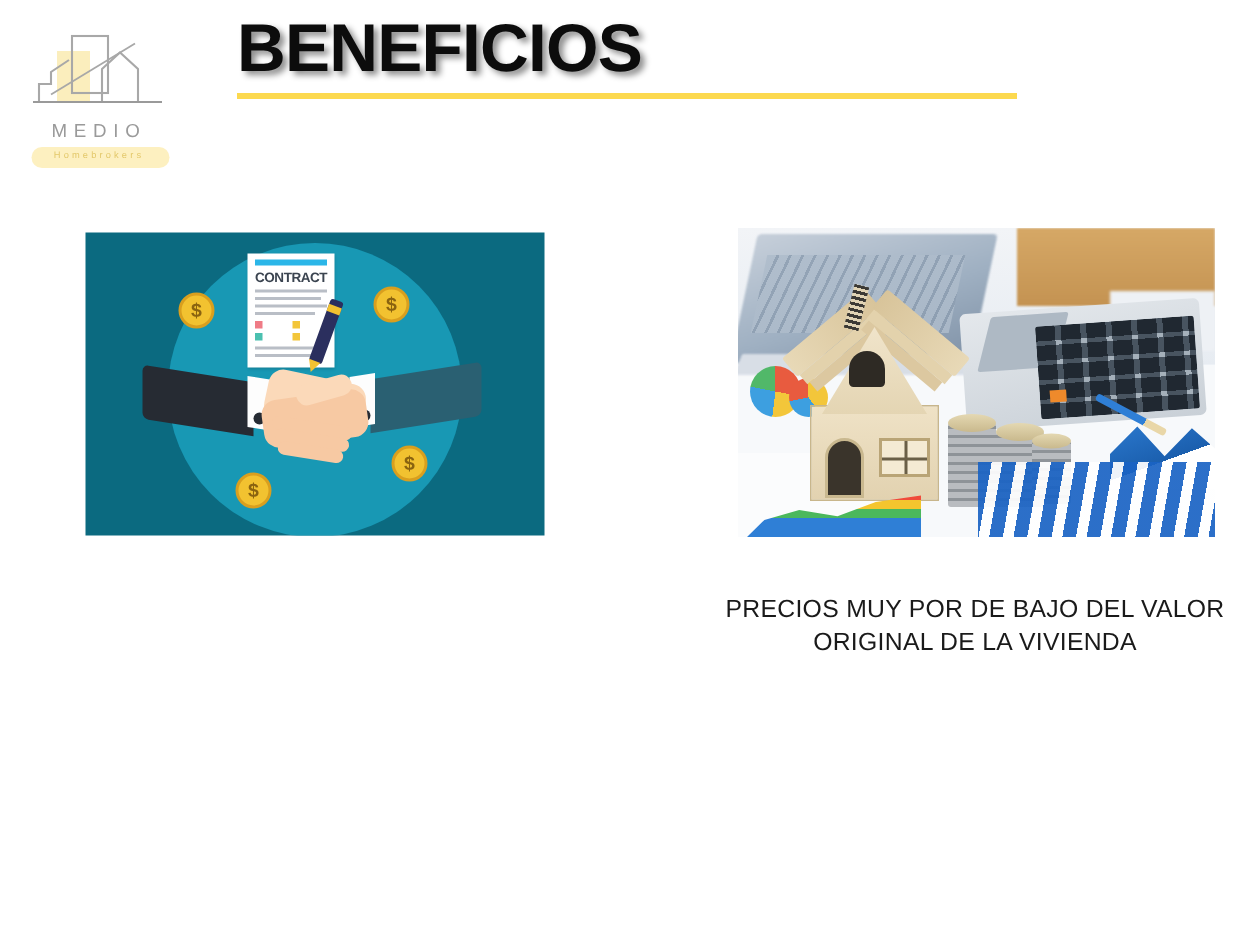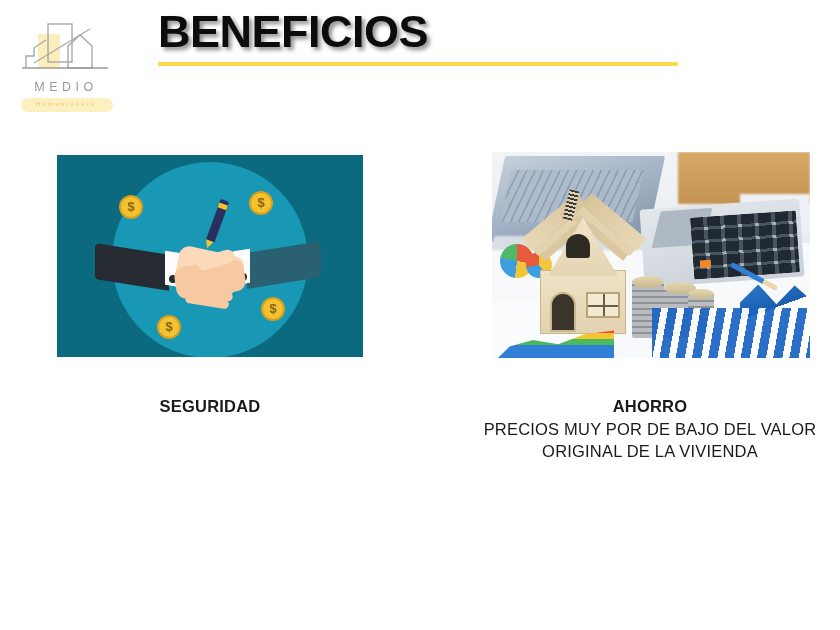--- a/index.html
+++ b/index.html
@@ -389,20 +389,34 @@
   <div class="logo-sub">Homebrokers</div>
 </div>
 
 <div class="title">BENEFICIOS</div>
 <div class="title-rule"></div>
 
 <div class="panel panel-left">
   <div class="media media-left">
     <div class="disc"></div>
 
+    <div class="contract">
+      <div class="bar-top"></div>
+      <div class="hd">CONTRACT</div>
+      <div class="ln" style="top:24px;width:48px"></div>
+      <div class="ln" style="top:29px;width:44px"></div>
+      <div class="ln" style="top:34px;width:48px"></div>
+      <div class="ln" style="top:39px;width:40px"></div>
+      <div class="sw" style="left:5px;top:45px;background:#ef7b86"></div>
+      <div class="sw" style="left:30px;top:45px;background:#f3c63a"></div>
+      <div class="sw" style="left:5px;top:53px;background:#4bc0b0"></div>
+      <div class="sw" style="left:30px;top:53px;background:#f3c63a"></div>
+      <div class="ln" style="top:62px;width:48px"></div>
+      <div class="ln" style="top:67px;width:44px"></div>
+    </div>
 
     <div class="pen"></div>
 
     <div class="coin c1">$</div>
     <div class="coin c2">$</div>
     <div class="coin c3">$</div>
     <div class="coin c4">$</div>
 
     <div class="sleeve sleeve-l"></div>
     <div class="sleeve sleeve-r"></div>
@@ -413,21 +427,20 @@
     <div class="hand hand-a"></div>
     <div class="hand hand-b"></div>
     <div class="thumb"></div>
     <div class="finger f1"></div>
     <div class="finger f2"></div>
     <div class="finger f3"></div>
   </div>
 </div>
 
 <div class="caption cap-left">
-  <span class="cap-title">SEGURIDAD</span>
 </div>
 
 <div class="panel panel-right">
   <div class="media media-right">
     <div class="ph ph-bg-top"></div>
     <div class="ph ph-bg-bot"></div>
     <div class="ph wood"></div>
     <div class="ph wall-right"></div>
     <div class="ph laptop"></div>
     <div class="ph laptop-keys"></div>
@@ -461,15 +474,14 @@
     <div class="ph ct1 coin-top"></div>
     <div class="ph ct2 coin-top"></div>
     <div class="ph ct3 coin-top"></div>
 
     <div class="ph chart-blue"></div>
     <div class="ph chart-rainbow"></div>
   </div>
 </div>
 
 <div class="caption cap-right">
-  <span class="cap-title">AHORRO</span>
   <span class="cap-body">PRECIOS MUY POR DE BAJO DEL VALOR ORIGINAL DE LA VIVIENDA</span>
 </div>
 
 </body></html>

